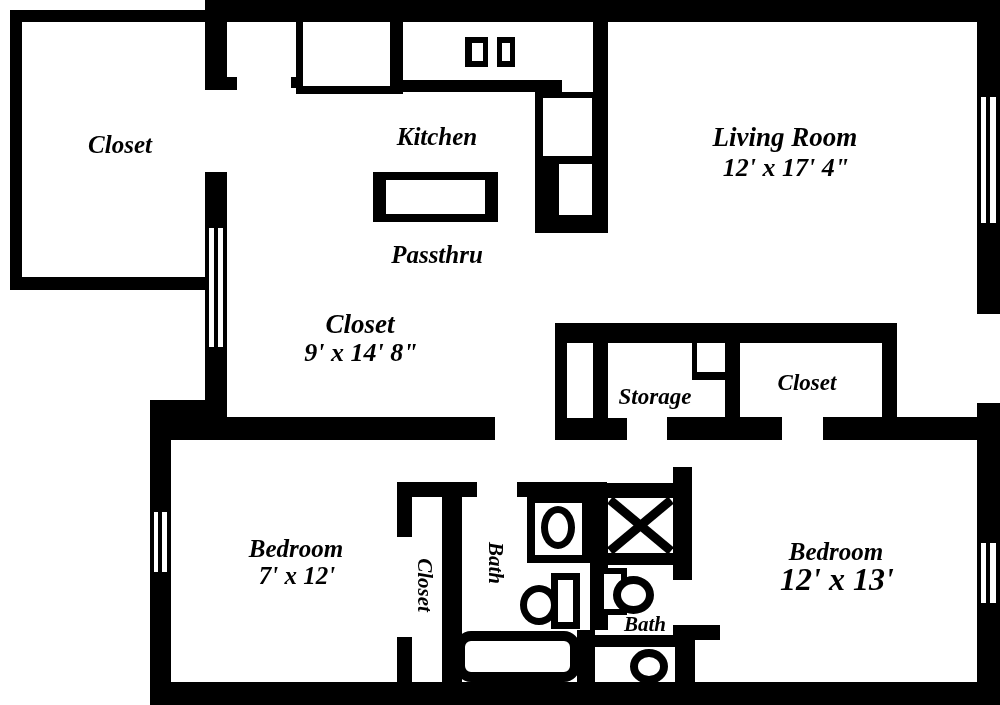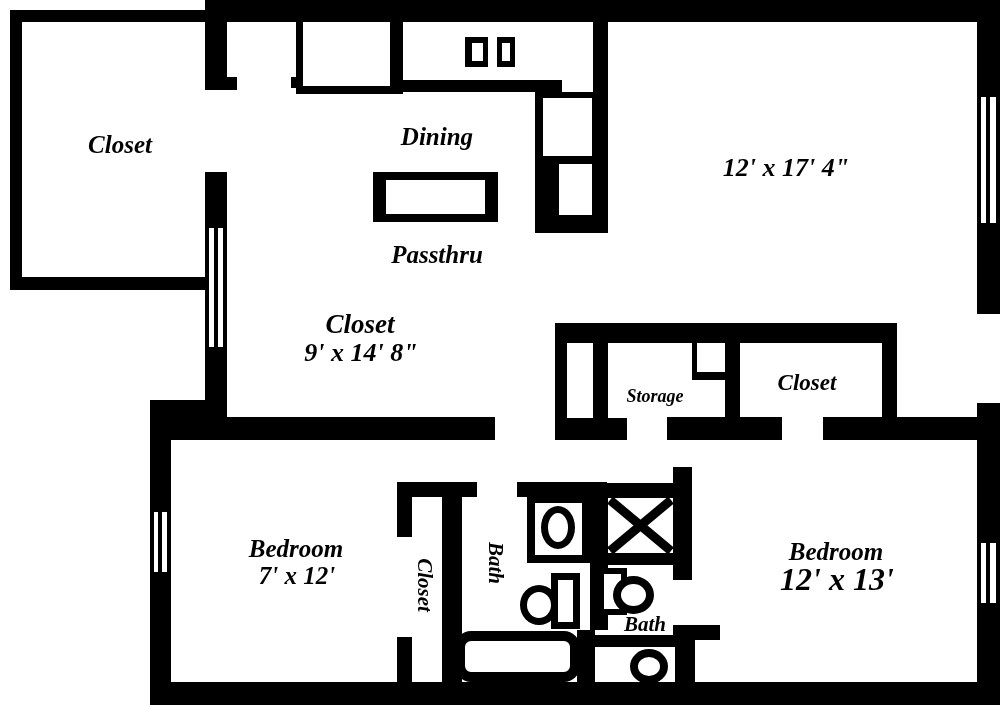--- a/index.html
+++ b/index.html
@@ -110,26 +110,27 @@
   <div class="oval" style="left:520px;top:585px;width:38px;height:40px"></div>
 
   <div class="tub" style="left:455px;top:631px;width:125px;height:51px"></div>
 
   <div class="tank" style="left:598px;top:568px;width:29px;height:47px;border-width:6px"></div>
   <div class="oval" style="left:613px;top:576px;width:41px;height:38px;border-width:8px"></div>
 
   <div class="oval" style="left:630px;top:649px;width:38px;height:35px;border-width:8px"></div>
 
   <div class="lbl" style="left:120px;top:144px;font-size:25px">Closet</div>
-  <div class="lbl" style="left:437px;top:136px;font-size:25px">Dining</div>
+  <div class="lbl" style="left:437px;top:136px;font-size:25px">Kitchen</div>
+  <div class="lbl" style="left:785px;top:137px;font-size:27px">Living Room</div>
   <div class="lbl" style="left:786px;top:168px;font-size:26px">12' x 17' 4"</div>
   <div class="lbl" style="left:437px;top:254px;font-size:25px">Passthru</div>
   <div class="lbl" style="left:360px;top:324px;font-size:27px">Closet</div>
   <div class="lbl" style="left:361px;top:353px;font-size:26px">9' x 14' 8"</div>
-  <div class="lbl" style="left:655px;top:396px;font-size:18px">Storage</div>
+  <div class="lbl" style="left:655px;top:396px;font-size:23px">Storage</div>
   <div class="lbl" style="left:807px;top:382px;font-size:23px">Closet</div>
   <div class="lbl" style="left:296px;top:548px;font-size:25px">Bedroom</div>
   <div class="lbl" style="left:297px;top:575px;font-size:25px">7' x 12'</div>
   <div class="lbl v" style="left:424px;top:585px;font-size:21px">Closet</div>
   <div class="lbl v" style="left:495px;top:563px;font-size:21px">Bath</div>
   <div class="lbl" style="left:645px;top:624px;font-size:21px">Bath</div>
   <div class="lbl" style="left:836px;top:551px;font-size:25px">Bedroom</div>
   <div class="lbl" style="left:837px;top:579px;font-size:32px">12' x 13'</div>
 
 </div>

